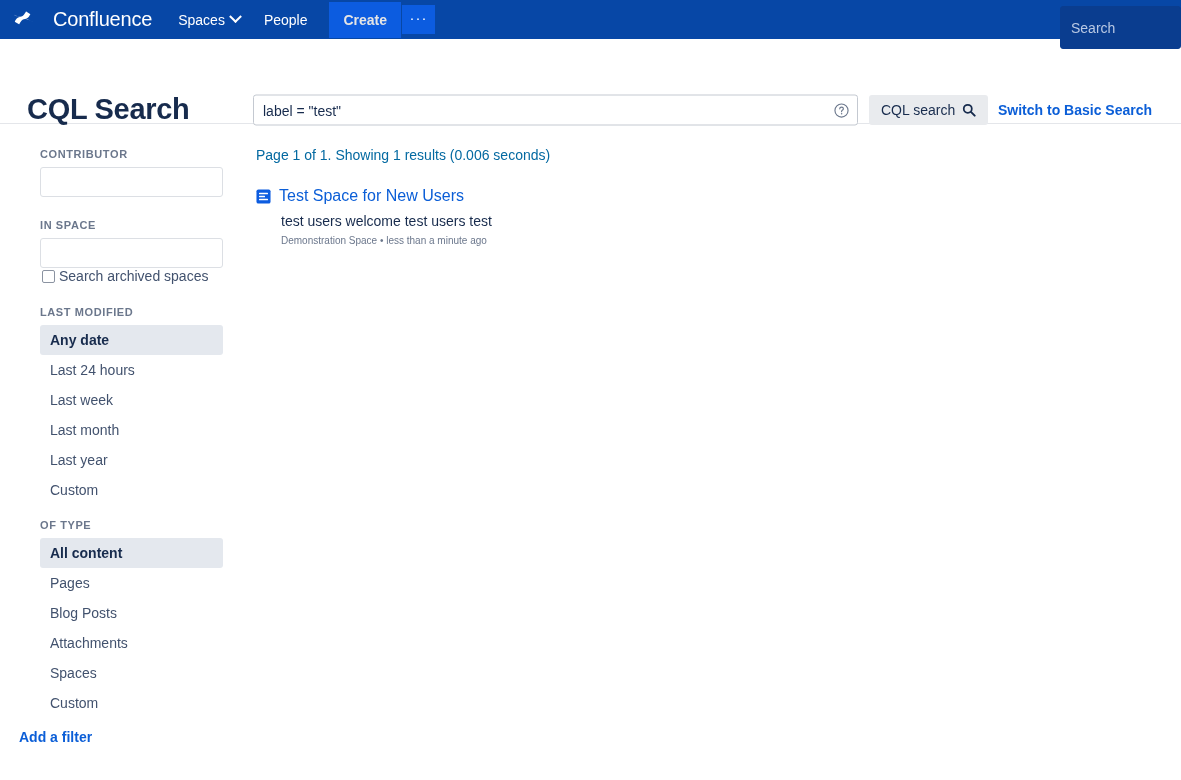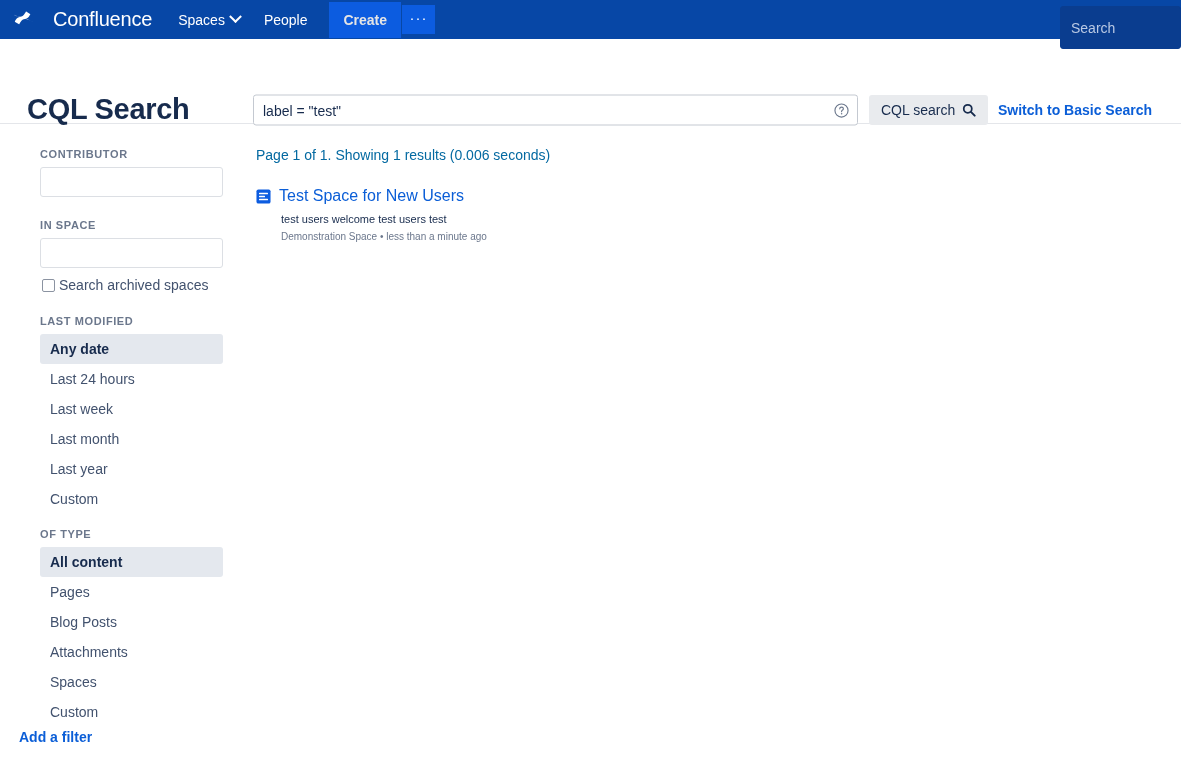--- a/index.html
+++ b/index.html
@@ -218,21 +218,20 @@
     font-family: "Liberation Sans", sans-serif;
     outline: none;
     display: block;
   }
   .gap-22 { height: 22px; }
   .gap-14 { height: 14px; }
   .archived-row {
     display: flex;
     align-items: center;
     gap: 4px;
-    margin-top: 9px;
     margin-left: 2px;
   }
   .cbx {
     width: 13px; height: 13px;
     border: 1px solid #8b93a1;
     border-radius: 2px;
     background: #fff;
     flex-shrink: 0;
     cursor: pointer;
   }
@@ -290,21 +289,21 @@
     width: 15px; height: 15px;
     flex-shrink: 0;
   }
   .result-title {
     color: #0B5ED7;
     font-size: 16px;
     text-decoration: none;
     cursor: pointer;
   }
   .result-excerpt {
-    font-size: 11px;
+    font-size: 14px;
     color: #172B4D;
     margin: 8px 0 0 0;
   }
   .result-meta {
     font-size: 10px;
     color: #6B778C;
     margin: 6px 0 0 0;
   }
 </style>
 </head>

